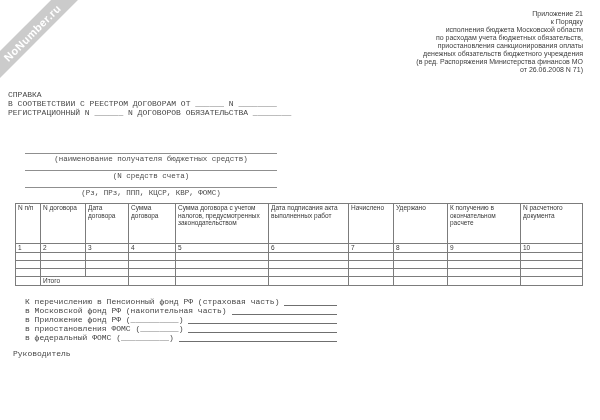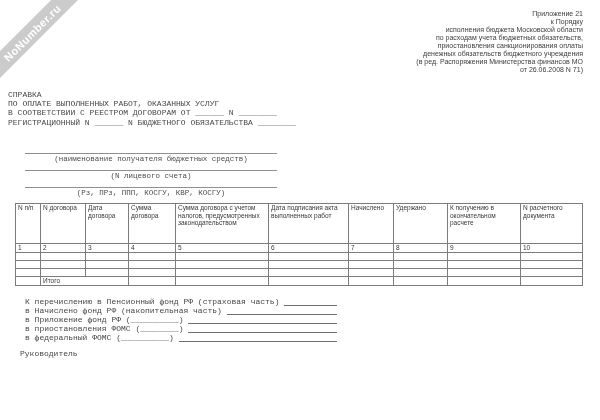--- a/index.html
+++ b/index.html
@@ -54,21 +54,21 @@
   
   .transfers {
     position:absolute; left:25px; top:297px; width:312px;
     font-family:"Liberation Mono","DejaVu Sans Mono", monospace;
     font-size:8px; color:#474747;
   }
   .transfer-row { display:flex; align-items:flex-start; height:9px; }
   .transfer-label { white-space:pre; line-height:9px; }
   .transfer-blank { flex:1; border-bottom:1px solid #6f6f6f; height:8px; margin-left:5px; }
   .signature {
-    position:absolute; left:20px; top:349px;
+    position:absolute; left:13px; top:349px;
     font-family:"Liberation Mono","DejaVu Sans Mono", monospace;
     font-size:8px; color:#474747;text-align:center;
   }
 </style>
 </head>
 <body>
 
 <div class="page">
 
   <div class="watermark">
@@ -79,34 +79,34 @@
       <div class="appendix-line">Приложение 21</div>
       <div class="appendix-line">к Порядку</div>
       <div class="appendix-line">исполнения бюджета Московской области</div>
       <div class="appendix-line">по расходам учета бюджетных обязательств,</div>
       <div class="appendix-line">приостановления санкционирования оплаты</div>
       <div class="appendix-line">денежных обязательств бюджетного учреждения</div>
       <div class="appendix-line">(в ред. Распоряжения Министерства финансов МО</div>
       <div class="appendix-line">от 26.06.2008 N 71)</div>
     </div>
 
-  <div class="title" id="title"><div class="title-line">СПРАВКА</div><div class="title-line">ПО ОПЛАТЕ ВЫПОЛНЕННЫХ РАБОТ, ОКАЗАННЫХ УСЛУГ</div><div class="title-line">В СООТВЕТСТВИИ С РЕЕСТРОМ ДОГОВОРАМ ОТ ______ N ________</div><div class="title-line">РЕГИСТРАЦИОННЫЙ N ______ N БЮДЖЕТНОГО ОБЯЗАТЕЛЬСТВА ________</div></div>
+  <div class="title" id="title"><div class="title-line">СПРАВКА</div><div class="title-line">В СООТВЕТСТВИИ С РЕЕСТРОМ ДОГОВОРАМ ОТ ______ N ________</div><div class="title-line">РЕГИСТРАЦИОННЫЙ N ______ N ДОГОВОРОВ ОБЯЗАТЕЛЬСТВА ________</div></div>
 
   <div class="fields" id="fields">
       <div class="field">
         <div class="field-line"></div>
         <div class="field-caption">(наименование получателя бюджетных средств)</div>
       </div>
       <div class="field">
         <div class="field-line"></div>
-        <div class="field-caption">(N лицевого счета)</div>
+        <div class="field-caption">(N средств счета)</div>
       </div>
       <div class="field">
         <div class="field-line"></div>
-        <div class="field-caption">(Рз, ПРз, ППП, КОСГУ, КВР, КОСГУ)</div>
+        <div class="field-caption">(Рз, ПРз, ППП, КЦСР, КВР, ФОМС)</div>
       </div>
     </div>
 
   <table class="grid">
     <colgroup id="cols">
         <col style="width: 25px;">
         <col style="width: 45px;">
         <col style="width: 43px;">
         <col style="width: 47px;">
         <col style="width: 93px;">
@@ -192,21 +192,21 @@
         </tr>
       </tbody>
   </table>
 
   <div class="transfers" id="transfers">
       <div class="transfer-row">
         <span class="transfer-label">К перечислению в Пенсионный фонд РФ (страховая часть)</span>
         <span class="transfer-blank"></span>
       </div>
       <div class="transfer-row">
-        <span class="transfer-label">в Начислено фонд РФ (накопительная часть)</span>
+        <span class="transfer-label">в Московской фонд РФ (накопительная часть)</span>
         <span class="transfer-blank"></span>
       </div>
       <div class="transfer-row">
         <span class="transfer-label">в Приложение фонд РФ (__________)</span>
         <span class="transfer-blank"></span>
       </div>
       <div class="transfer-row">
         <span class="transfer-label">в приостановления ФОМС (________)</span>
         <span class="transfer-blank"></span>
       </div>

